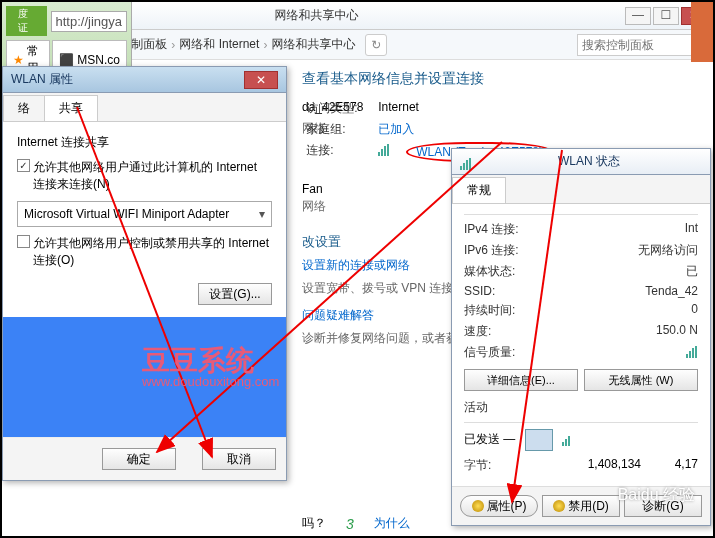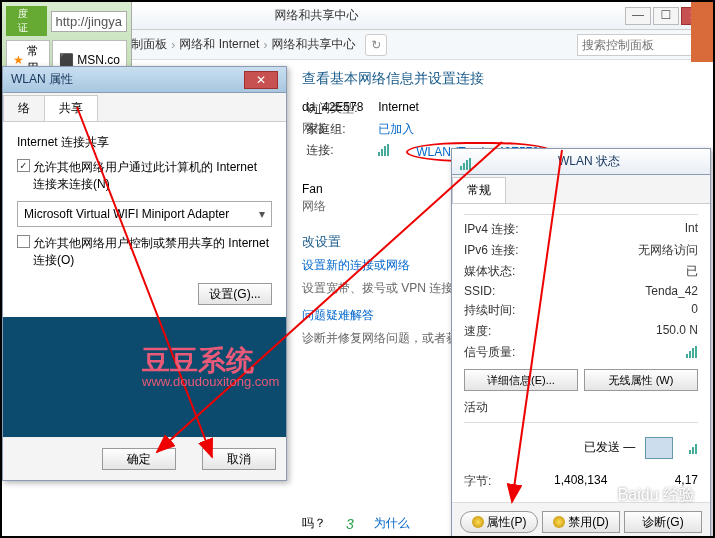--- a/index.html
+++ b/index.html
@@ -19,21 +19,21 @@
 .main-area{padding:6px 20px 6px 300px}
 .label-row{display:flex;gap:12px;margin:4px 0}
 .label-row .lbl{width:60px;color:#333}
 .link{color:#0066cc;cursor:pointer}
 .red-circle{border:2px solid #e00;border-radius:50%/60%;padding:1px 8px;display:inline-block}
 .section-blue{color:#195b8b;font-size:13px;margin-top:10px}
 .section-link{color:#0066cc;margin:6px 0;display:block}
 .section-gray{color:#666;margin:4px 0}
 
 
-.dlg-prop{position:absolute;left:0;top:64px;width:285px;background:#0c4a6e;border:1px solid #8a9bb2;box-shadow:2px 2px 6px rgba(0,0,0,.3)}
+.dlg-prop{position:absolute;left:0;top:64px;width:285px;background:#3b82f6;border:1px solid #8a9bb2;box-shadow:2px 2px 6px rgba(0,0,0,.3)}
 .dlg-titlebar{height:26px;background:linear-gradient(#c9dff0,#a8c6e0);display:flex;align-items:center;padding:0 8px;color:#1a3960;border-bottom:1px solid #8a9bb2}
 .dlg-titlebar .t{flex:1}
 .dlg-close{width:34px;height:18px;background:#c75050;color:#fff;text-align:center;line-height:16px;border:1px solid #a03030}
 .tabs{display:flex;border-bottom:1px solid #ccc;background:#f4f4f4}
 .tab{padding:4px 14px;border:1px solid #ccc;border-bottom:none;background:#fff;margin-right:-1px;margin-top:2px}
 .tab.inactive{background:#f4f4f4}
 .dlg-body{padding:12px 14px;background:#fff}
 .chkrow{display:flex;align-items:flex-start;gap:3px;margin:8px 0}
 .chk{width:13px;height:13px;border:1px solid #888;background:#fff;flex-shrink:0;text-align:center;line-height:11px;font-size:10px}
 .chk.checked::after{content:"✓";color:#333}
@@ -221,28 +221,28 @@
     <div class="kv">
         <span class="k">信号质量:</span>
         <span class="v"><span class="signal-ico"><span class="bar" style="height:4px"></span><span class="bar" style="height:7px"></span><span class="bar" style="height:10px"></span><span class="bar" style="height:12px"></span></span></span>
       </div>
     <div class="act-row">
       <span class="btn">详细信息(E)...</span>
       <span class="btn">无线属性 (W)</span>
     </div>
     <div class="status-sec">活动</div>
     <div style="border-top:1px solid #ddd;margin:2px 0 6px"></div>
-    <div style="text-align:right;margin:14px 0">
+    <div style="text-align:left;margin:6px 0">
       <span>已发送 —</span>
       <span style="display:inline-block;width:28px;height:22px;background:#cde;border:1px solid #69a;vertical-align:middle;margin:0 6px"></span>
       <span class="signal-ico"><span class="bar" style="height:4px"></span><span class="bar" style="height:7px"></span><span class="bar" style="height:10px"></span></span>
     </div>
     <div class="kv">
         <span class="k">字节:</span>
-        <span style="flex:1;text-align:left">1,408,134</span>
+        <span style="flex:1;text-align:center">1,408,134</span>
         <span>4,17</span>
       </div>
   </div>
   <div class="foot-btns">
     <span class="btn red-circle" style="border-radius:12px">
         <span class="ico-sm" style="background:radial-gradient(#fd5,#b80)"></span>
         <span>属性(P)</span>
       </span>
     <span class="btn">
         <span class="ico-sm" style="background:radial-gradient(#fd5,#b80)"></span>

